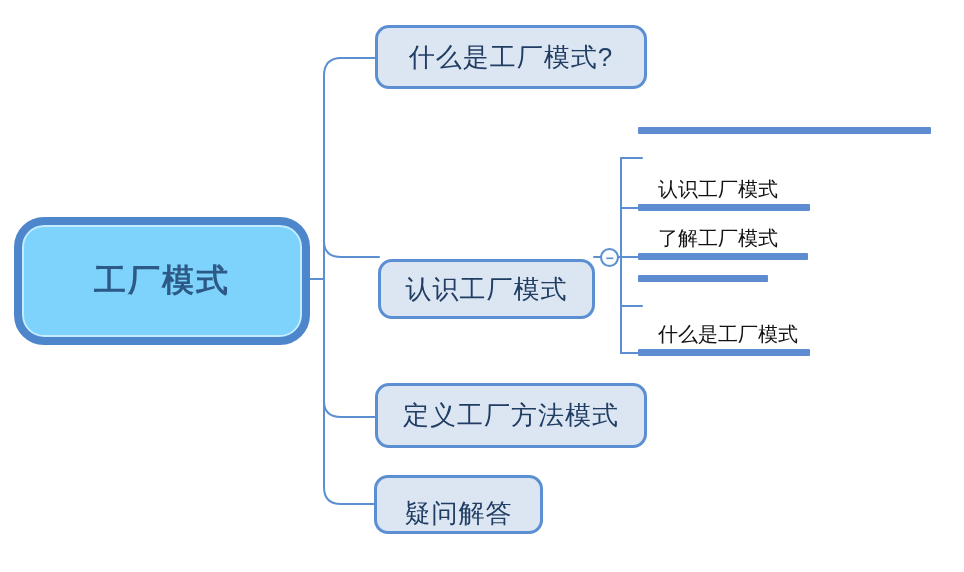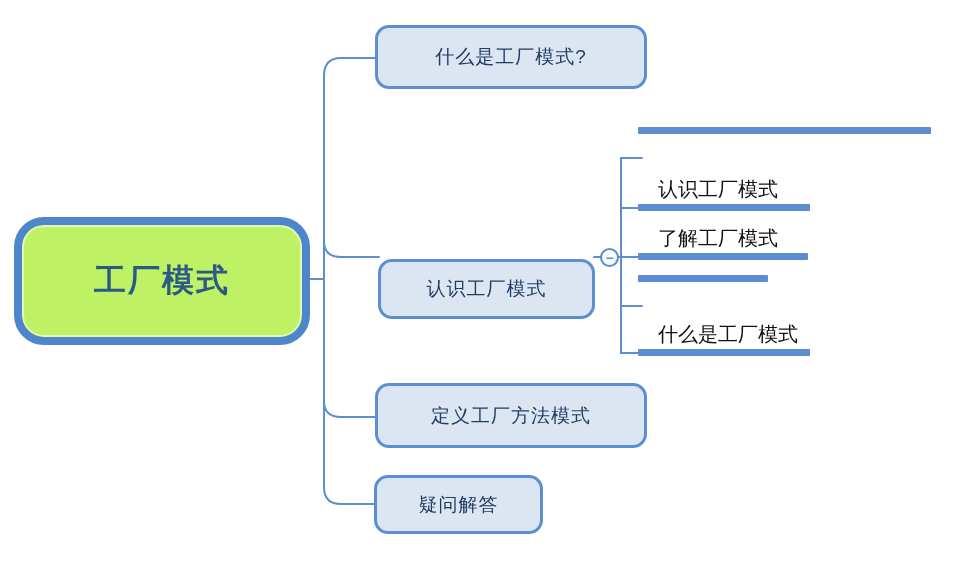--- a/index.html
+++ b/index.html
@@ -20,32 +20,32 @@
     box-sizing:border-box;
     color:#203d63;
     cursor:default;
   }
   .node .label{white-space:nowrap;}
 
   .root-node{
     left:14px;top:217px;width:296px;height:128px;
     border:8px solid #4e86cb;
     border-radius:30px;
-    background:#bef264;
+    background:#7dd3fc;
     box-shadow:inset 0 0 0 2px rgba(255,255,255,.55);
     text-align:center;
   }
   .root-node .label{font-size:32px;font-weight:bold;color:#2d5986;letter-spacing:2px;}
 
   .node-a{left:375px;top:25px;width:272px;height:64px;}
   .node-b{left:378px;top:227px;width:217px;height:60px;margin-top:32px;}
   .node-c{left:375px;top:383px;width:272px;height:65px;}
-  .node-d{left:374px;top:475px;width:169px;height:59px;}
+  .node-d{left:374px;top:475px;width:169px;height:59px;align-items:flex-end;}
   .node-a .label,.node-b .label,.node-c .label,.node-d .label{
-    font-size:19px;font-weight:500;letter-spacing:1px;
+    font-size:26px;font-weight:500;letter-spacing:1px;
   }
 
   .collapse-btn{
     position:absolute;left:600px;top:248px;width:19px;height:19px;
     border:2px solid #5b8fd2;border-radius:50%;
     background:#fbfcfe;box-sizing:border-box;
     display:flex;align-items:center;justify-content:center;
     color:#5b8fd2;font-size:14px;font-weight:bold;line-height:1;
     cursor:pointer;
   }

